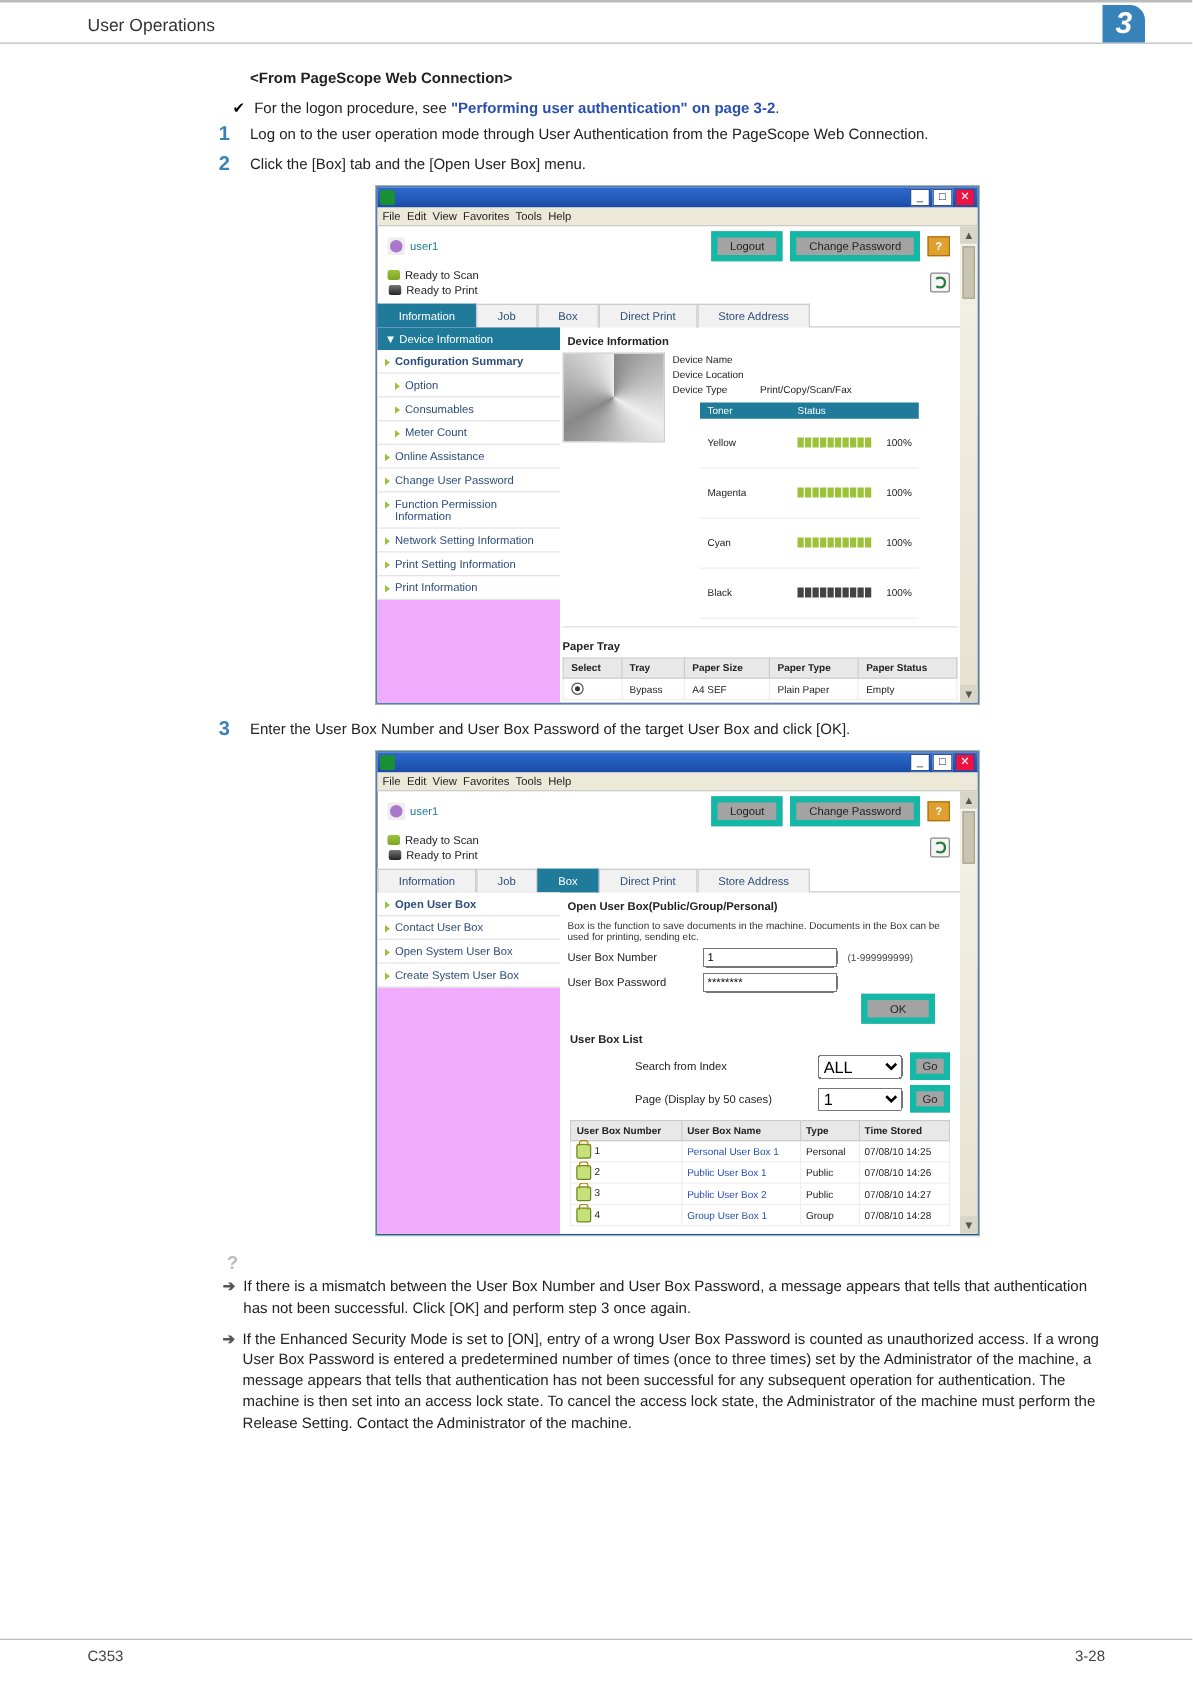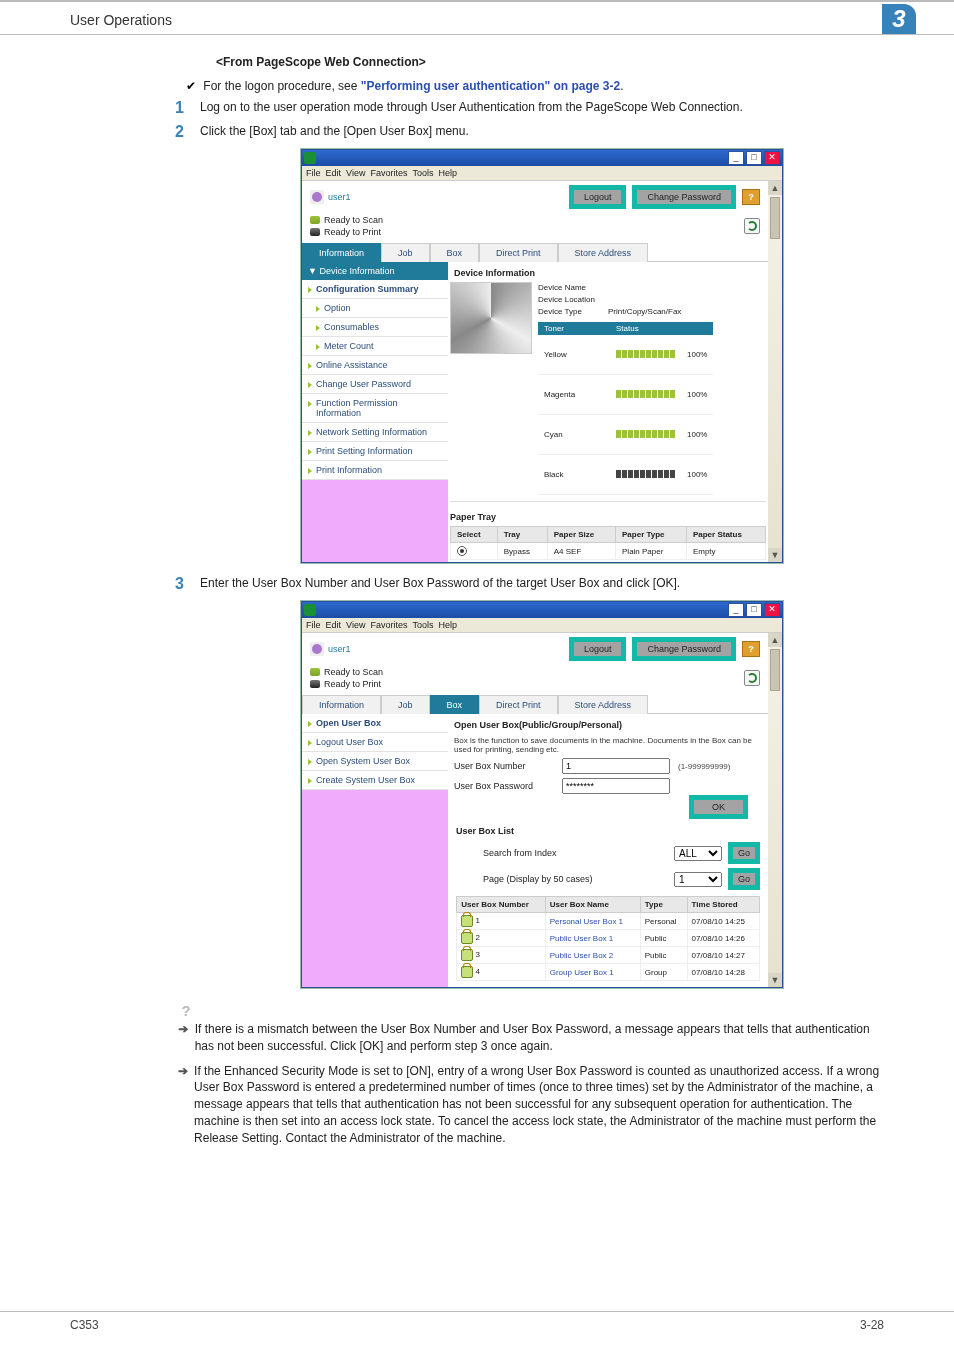--- a/index.html
+++ b/index.html
@@ -6,21 +6,21 @@
   html,body{margin:0;padding:0;}
   body{font-family:Arial,Helvetica,sans-serif;font-size:12px;color:#222;width:954px;}
   .page{position:relative;width:954px;min-height:1350px;}
   
   .topline{height:2px;background:#bbb;margin-bottom:2px;}
   .headerrow{display:flex;align-items:flex-end;height:30px;padding:0 38px 0 70px;border-bottom:1px solid #bbb;}
   .headerrow .title{flex:1;font-size:14px;color:#333;padding-bottom:6px;}
   .chapternum{position:relative;}
   .chapternum .tab{display:block;background:var(--chapterblue);color:#fff;font-size:24px;font-weight:bold;font-style:italic;width:34px;height:30px;line-height:30px;text-align:center;border-radius:0 12px 0 0;}
   .body{padding:16px 70px 20px 200px;}
-  .sect-title{font-weight:bold;font-size:12px;margin-top:4px;margin-bottom:10px;margin-left:16px;}
+  .sect-title{font-weight:bold;font-size:12px;margin-top:4px;margin-bottom:10px;}
   .check{margin-left:-14px;}
   .check .chk{display:inline-block;width:14px;color:#000;}
   .row{display:flex;align-items:flex-start;margin:6px 0;gap:16px;}
   .stepno{color:var(--chapterblue);font-weight:bold;font-size:16px;width:14px;text-align:right;margin-left:-30px;}
   .steptxt{flex:1;font-size:12px;line-height:1.4;}
   .linktxt{color:var(--link);font-weight:bold;}
   .screenshot{margin:8px auto 12px;}
   
   .browser{border:1px solid #2b4f9a;width:480px;margin:0 auto;font-size:9px;box-shadow:0 0 0 1px #9ba;}
   .browser .ttlbar{display:flex;background:linear-gradient(#2d6ace,#1b4ca6);height:16px;align-items:center;justify-content:flex-end;padding:0 2px;gap:2px;}
@@ -31,21 +31,21 @@
   .pswhead{display:flex;align-items:center;justify-content:space-between;padding:4px 8px;}
   .pswhead .left{display:flex;align-items:center;gap:4px;}
   .usericon{width:14px;height:14px;background:#eee;border-radius:2px;position:relative;}
   .usericon:before{content:"";position:absolute;inset:2px;border-radius:50%;background:#a7c;}
   .uname{color:var(--teal);}
   .btn{background:#a3a3a3;border:5px solid #14b8a6;padding:2px 10px;font-size:9px;cursor:pointer;}
   .btn.tiny{padding:1px 5px;}
   .help{width:16px;height:14px;background:#e0a030;color:#fff;text-align:center;line-height:14px;font-weight:bold;border:1px solid #b07010;}
   .statusline{display:flex;align-items:center;gap:6px;padding:2px 8px 6px;justify-content:space-between;}
   .printers{display:flex;flex-direction:column;gap:2px;}
-  .pline{display:flex;align-items:center;gap:4px;}
+  .pline{display:flex;align-items:center;gap:4px;justify-content:center;}
   .pled{width:10px;height:8px;background:linear-gradient(#777,#222);border-radius:2px;}
   .pled.g{background:linear-gradient(var(--greensat),var(--green));}
   .refresh{width:14px;height:14px;border:1px solid #888;background:#f5f5f5;border-radius:2px;position:relative;}
   .refresh:before{content:"";position:absolute;inset:2px;border:2px solid #2a7d3a;border-left-color:transparent;border-radius:50%;}
   .tabs{display:flex;gap:0;text-align:center;font-size:9px;}
   .tabs .tab{flex:0 0 auto;padding:4px 16px;background:#f1f1f1;border:1px solid #ccc;border-bottom:none;color:var(--navy);}
   .tabs .tab.active{background:var(--teal);color:#fff;border-color:var(--teal);}
   .tabs .tabend{flex:1;border-bottom:1px solid #ccc;}
   .mainrow{display:flex;background:#fff;}
   .sidebar{width:146px;background:#f0abfc;font-size:9px;}
@@ -53,21 +53,21 @@
   .sideitem{background:#fff;border-bottom:1px solid #e3e3e3;padding:4px 6px;color:var(--navy);display:flex;gap:4px;}
   .sideitem .arrow{width:0;height:0;border-top:3px solid transparent;border-bottom:3px solid transparent;border-left:4px solid var(--greensat);margin-top:3px;}
   .sideitem.sub{padding-left:14px;color:var(--navy);}
   .sideitem.highlight{color:var(--navy);}
   .content{flex:1;padding:2px;font-size:9px;}
   .ctitle{font-weight:bold;padding:4px;}
   .devrow{display:flex;gap:6px;}
   .devimg{width:80px;height:70px;background:conic-gradient(#888,#eee,#888,#eee);border:1px solid #ccc;}
   .kvs{font-size:8px;line-height:1.5;}
   .kvs .k{display:inline-block;width:70px;}
-  .tsect{margin-top:4px;}
+  .tsect{margin-top:4px;margin-left:22px;}
   .tsect .thdr{display:flex;background:var(--teal);color:#fff;font-size:8px;}
   .tsect .thdr>div{padding:2px 6px;}
   .tsect .trow{display:flex;font-size:8px;border-bottom:1px solid #eee;}
   .tsect .trow>div{padding:15px 6px;}
   .bar{display:flex;gap:1px;}
   .seg{width:5px;height:8px;background:var(--greensat);}
   .blackbar .seg{background:#444;}
   .hr{border:0;border-top:1px solid #ddd;margin:6px 0;}
   .pthdr{font-weight:bold;padding:4px 0;}
   .ptable{border-collapse:collapse;width:100%;font-size:8px;}
@@ -78,21 +78,21 @@
   
   .opendesc{font-size:8px;padding:2px 4px;color:#333;}
   .frow{display:flex;align-items:center;font-size:9px;padding:2px 4px;gap:8px;}
   .frow .lbl{width:100px;}
   .frow input{font-size:9px;width:100px;}
   .hint{font-size:8px;color:#444;}
   .okline{text-align:right;padding:6px 18px;}
   .subhdr{font-weight:bold;font-size:9px;padding:8px 6px 4px;}
   .srow{display:flex;align-items:center;gap:6px;font-size:9px;padding:2px 6px;justify-content:flex-end;}
   .srow .slbl{width:140px;text-align:left;}
-  .srow select{font-size:10px;width:48px;margin-left:45px;}
+  .srow select{font-size:13px;width:68px;}
   .ubtable{border-collapse:collapse;width:96%;margin:4px auto;font-size:8px;}
   .ubtable th{background:#e8e8e8;border:1px solid #ccc;padding:3px 4px;text-align:left;font-weight:bold;}
   .ubtable td{border:1px solid #eee;padding:2px 4px;}
   .ubtable .link{color:var(--link);}
   .lockicon{display:inline-block;width:10px;height:10px;background:#f5c142;border:1px solid #b58200;border-radius:2px;position:relative;vertical-align:middle;}
   .lockicon:before{content:"";position:absolute;width:6px;height:4px;border:1px solid #b58200;border-bottom:none;border-radius:3px 3px 0 0;top:-4px;left:1px;}
   .ubtable.second .lockicon{background:#c8e07a;border-color:#6c8a24;}
   
   .qa{margin-top:12px;}
   .qa .qrow,.qa .arow{display:flex;gap:6px;line-height:1.4;}
@@ -390,21 +390,21 @@
           <div class="tabend"></div>
         </div>
         <div class="mainrow">
           <div class="sidebar">
             <div class="sideitem highlight">
                     <span class="arrow"></span>
                     <b>Open User Box</b>
                   </div>
             <div class="sideitem">
                     <span class="arrow"></span>
-                    <span>Logout User Box</span>
+                    <span>Contact User Box</span>
                   </div>
             <div class="sideitem">
                     <span class="arrow"></span>
                     <span>Open System User Box</span>
                   </div>
             <div class="sideitem">
                     <span class="arrow"></span>
                     <span>Create System User Box</span>
                   </div>
           </div>

